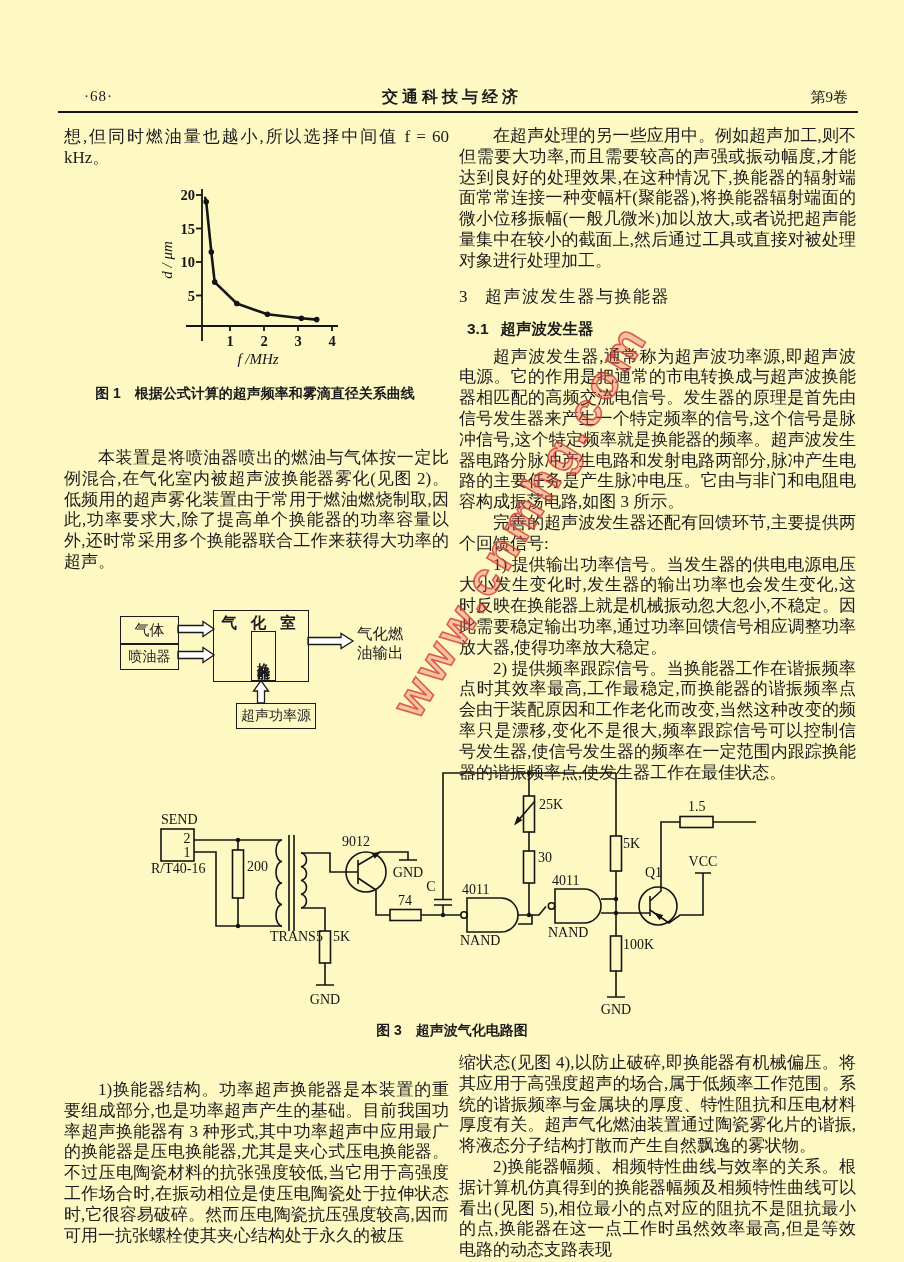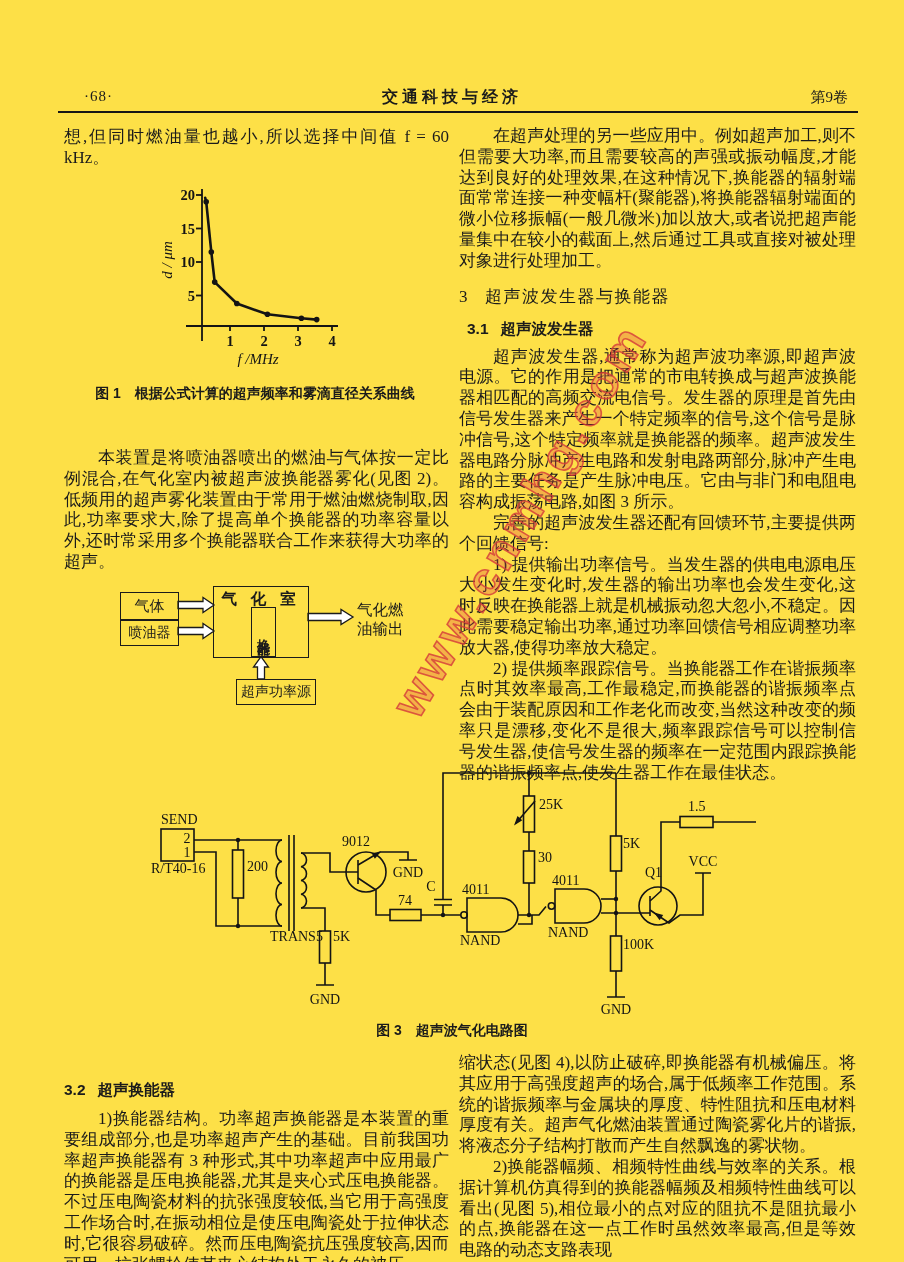--- a/index.html
+++ b/index.html
@@ -1,32 +1,32 @@
 <!DOCTYPE html>
 <html><head>
 <meta charset="utf-8">
 <style>
   html,body{margin:0;padding:0;background:#ffffff;}
-  .page{position:relative;width:904px;height:1262px;background:#fde047;overflow:hidden;
+  .page{position:relative;width:904px;height:1262px;background:#fef9c3;overflow:hidden;
         font-family:"Liberation Serif","DejaVu Serif",serif;color:#1b1b1b;}
   .hdr-num{position:absolute;left:84px;top:88px;font-size:15px;letter-spacing:1px;}
   .hdr-title{position:absolute;left:0;right:0;top:87px;text-align:center;font-size:16px;font-weight:bold;letter-spacing:4px;}
   .hdr-vol{position:absolute;right:56px;top:88px;font-size:15px;}
   .hdr-rule{position:absolute;left:58px;right:46px;top:111px;border-top:2.2px solid #161616;}
   .txt{font-size:17px;line-height:20.8px;text-align:justify;margin:0;}
   .indent{text-indent:2em;}
   .h-big{font-size:17px;letter-spacing:1.5px;margin:0;font-weight:normal;}
   .h-big .no{margin-right:16px;}
   .h-sub{font-size:15.5px;font-weight:bold;margin:0;font-family:"Liberation Sans","DejaVu Sans",sans-serif;}
   .h-sub .no{margin-right:12px;}
   .caption{font-size:14px;font-weight:bold;text-align:center;
            font-family:"Liberation Sans","DejaVu Sans",sans-serif;}
   .abs{position:absolute;}
   
-  .f2wrap{position:absolute;left:95px;top:580px;width:340px;height:150px;}
+  .f2wrap{position:absolute;left:95px;top:604px;width:340px;height:150px;}
   .f2box{position:absolute;border:1.6px solid #1b1b1b;display:flex;align-items:center;justify-content:center;
          font-size:15px;line-height:1;}
   .f2chamber-label{position:absolute;top:4px;left:0;right:0;text-align:center;font-size:15.5px;letter-spacing:5px;}
   .vert{writing-mode:vertical-lr;text-orientation:upright;font-size:13px;letter-spacing:2px;}
   .f2out{position:absolute;left:262px;top:20px;font-size:15.5px;line-height:19px;}
   
   .rcol{position:absolute;left:459px;top:126px;width:397px;}
   .rcol .h-big{margin:13px 0 11px 0;}
   .rcol .h-sub{margin:2px 0 7px 8px;}
   .blcol{position:absolute;left:64px;top:1080px;width:385px;}
@@ -208,21 +208,20 @@
       <text x="505" y="191">100K</text>
       <text x="498" y="256" text-anchor="middle" font-size="13.5">GND</text>
       <text x="527" y="119">Q1</text>
       <text x="570" y="53">1.5</text>
       <text x="585" y="108" text-anchor="middle">VCC</text>
     </g>
   </svg>
   <div class="caption abs" style="left:252px;top:1022px;width:400px;z-index:2;">图 3　超声波气化电路图</div>
 
   <div class="blcol">
-    <h3 class="h-sub"><span class="no">3.2</span><span>超声换能器</span></h3>
     <p class="txt indent">1)换能器结构。功率超声换能器是本装置的重要组成部分,也是功率超声产生的基础。目前我国功率超声换能器有 3 种形式,其中功率超声中应用最广的换能器是压电换能器,尤其是夹心式压电换能器。不过压电陶瓷材料的抗张强度较低,当它用于高强度工作场合时,在振动相位是使压电陶瓷处于拉伸状态时,它很容易破碎。然而压电陶瓷抗压强度较高,因而可用一抗张螺栓使其夹心结构处于永久的被压</p>
   </div>
 
   <div class="brcol">
     <p class="txt">缩状态(见图 4),以防止破碎,即换能器有机械偏压。将其应用于高强度超声的场合,属于低频率工作范围。系统的谐振频率与金属块的厚度、特性阻抗和压电材料厚度有关。超声气化燃油装置通过陶瓷雾化片的谐振,将液态分子结构打散而产生自然飘逸的雾状物。</p>
     <p class="txt indent">2)换能器幅频、相频特性曲线与效率的关系。根据计算机仿真得到的换能器幅频及相频特性曲线可以看出(见图 5),相位最小的点对应的阻抗不是阻抗最小的点,换能器在这一点工作时虽然效率最高,但是等效电路的动态支路表现</p>
   </div>
 
   <div class="wm">www.cnmhg.com</div>
 

